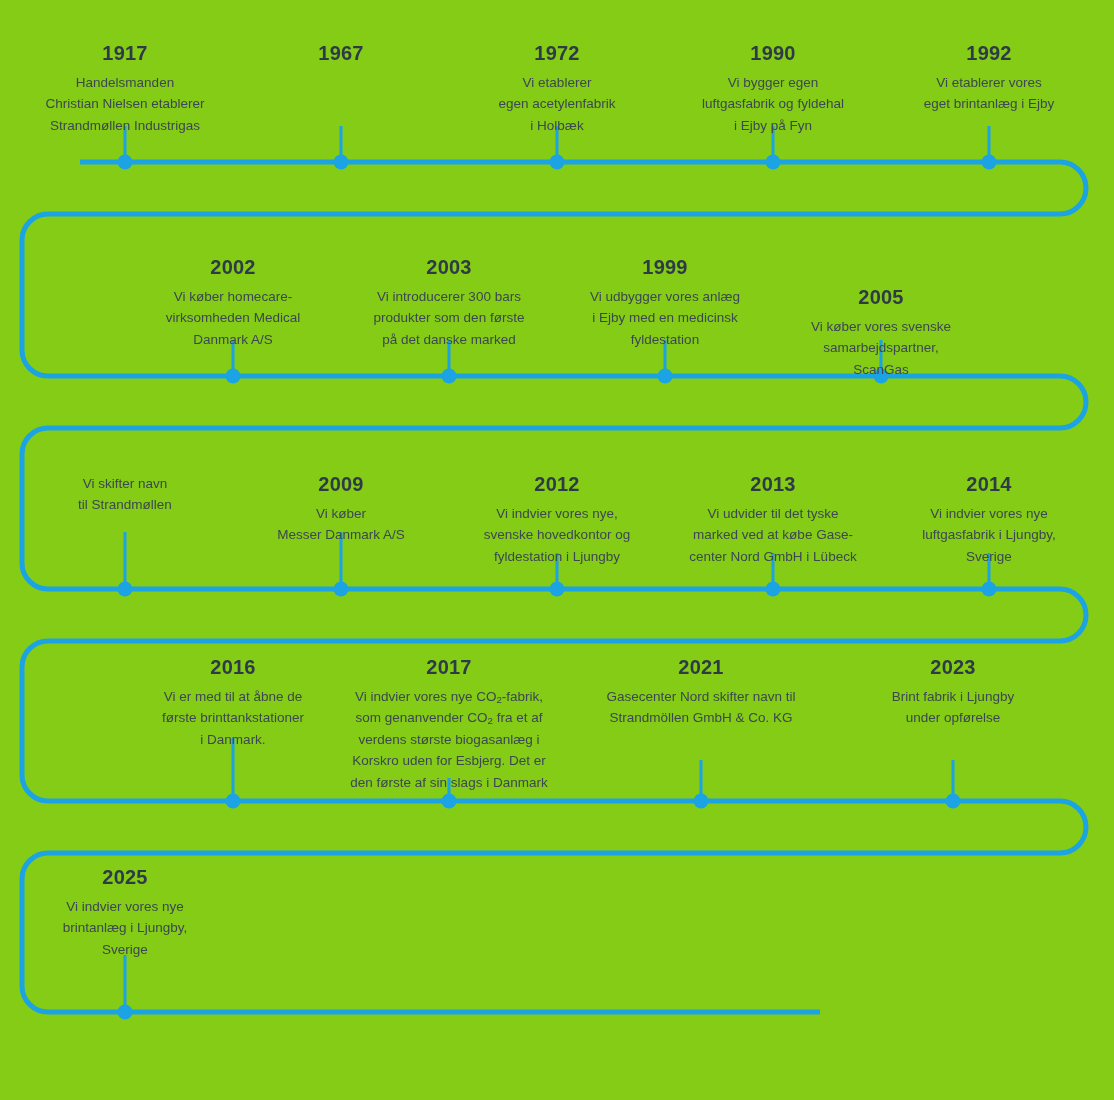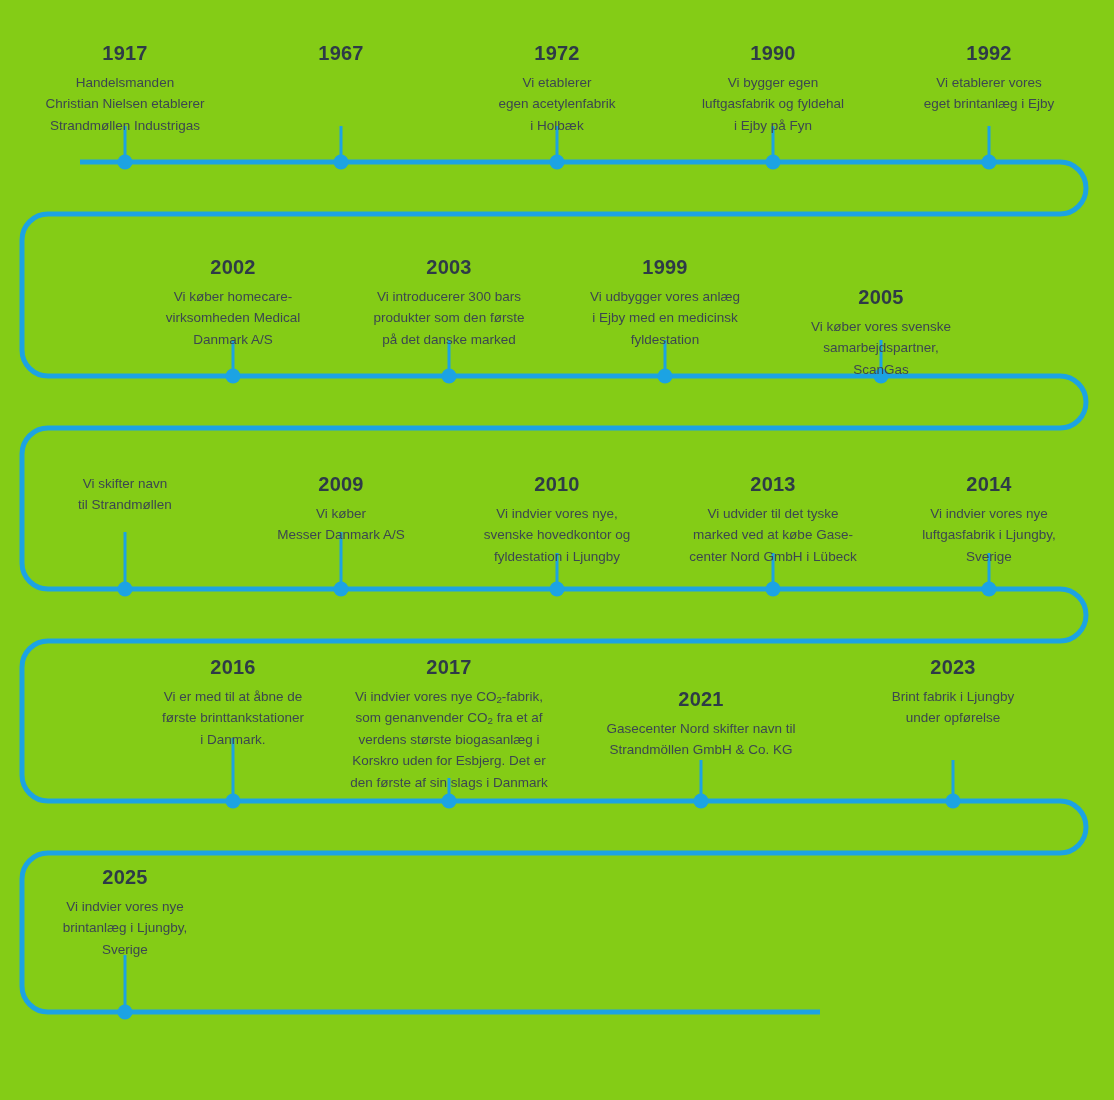--- a/index.html
+++ b/index.html
@@ -172,21 +172,21 @@
   <div class="milestone" style="left:15px; top:473px; width:220px;">
     <div class="milestone-text">Vi skifter navn<br>til Strandmøllen</div>
   </div>
 
   <div class="milestone" style="left:231px; top:473px; width:220px;">
     <div class="milestone-year">2009</div>
     <div class="milestone-text">Vi køber<br>Messer Danmark A/S</div>
   </div>
 
   <div class="milestone" style="left:447px; top:473px; width:220px;">
-    <div class="milestone-year">2010</div>
+    <div class="milestone-year">2012</div>
     <div class="milestone-text">Vi indvier vores nye,<br>svenske hovedkontor og<br>fyldestation i Ljungby</div>
   </div>
 
   <div class="milestone" style="left:659px; top:473px; width:228px;">
     <div class="milestone-year">2013</div>
     <div class="milestone-text">Vi udvider til det tyske<br>marked ved at købe Gase-<br>center Nord GmbH i Lübeck</div>
   </div>
 
   <div class="milestone" style="left:879px; top:473px; width:220px;">
     <div class="milestone-year">2014</div>
@@ -196,21 +196,21 @@
   <div class="milestone" style="left:123px; top:656px; width:220px;">
     <div class="milestone-year">2016</div>
     <div class="milestone-text">Vi er med til at åbne de<br>første brinttankstationer<br>i Danmark.</div>
   </div>
 
   <div class="milestone" style="left:335px; top:656px; width:228px;">
     <div class="milestone-year">2017</div>
     <div class="milestone-text">Vi indvier vores nye CO<sub>2</sub>-fabrik,<br>som genanvender CO<sub>2</sub> fra et af<br>verdens største biogasanlæg i<br>Korskro uden for Esbjerg. Det er<br>den første af sin slags i Danmark</div>
   </div>
 
-  <div class="milestone" style="left:571px; top:656px; width:260px;margin-top:32px;">
+  <div class="milestone" style="left:571px; top:656px; width:260px;">
     <div class="milestone-year">2021</div>
     <div class="milestone-text">Gasecenter Nord skifter navn til<br>Strandmöllen GmbH &amp; Co. KG</div>
   </div>
 
   <div class="milestone" style="left:843px; top:656px; width:220px;text-align:center;">
     <div class="milestone-year">2023</div>
     <div class="milestone-text">Brint fabrik i Ljungby<br>under opførelse</div>
   </div>
 
   <div class="milestone" style="left:15px; top:866px; width:220px;">

